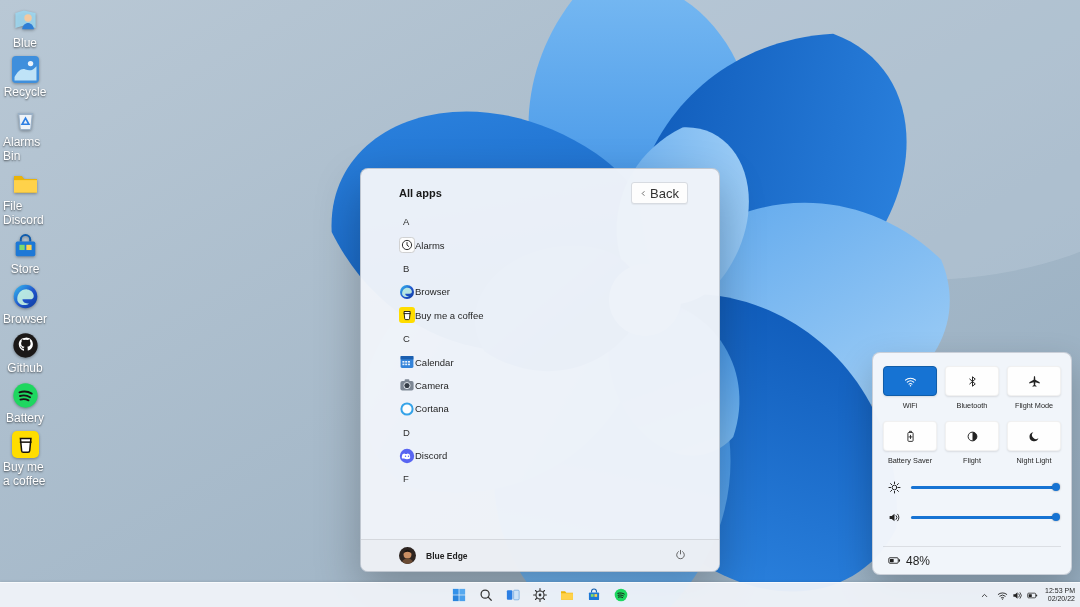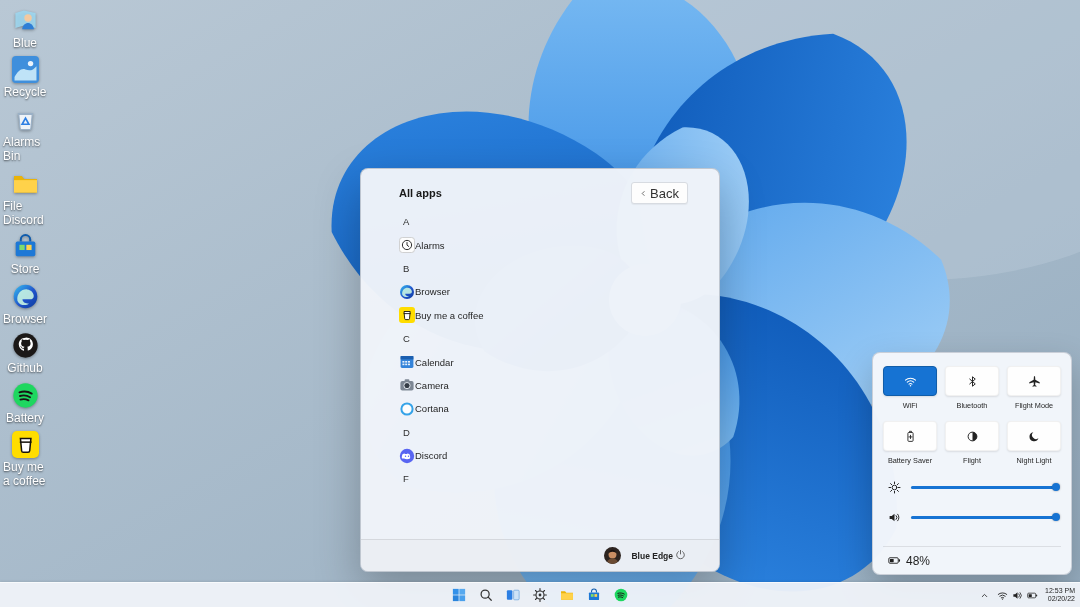--- a/index.html
+++ b/index.html
@@ -19,21 +19,21 @@
   .start-panel{position:absolute;left:360px;top:168px;width:360px;height:404px;background:rgba(241,244,249,.97);border:1px solid rgba(110,120,135,.35);border-radius:8px;box-shadow:0 18px 45px rgba(0,0,0,.25);display:flex;flex-direction:column;overflow:hidden;box-sizing:border-box;}
   .sp-header{display:flex;align-items:center;justify-content:space-between;padding:13px 31px 4px 38px;}
   .sp-title{font-size:11px;font-weight:bold;color:#191919;}
   .back-btn{display:flex;align-items:center;gap:3px;font-size:13px;color:#333;background:#fdfdfd;border:1px solid #d7dbe1;border-radius:3px;padding:2.5px 8px;cursor:pointer;box-shadow:0 1px 1px rgba(0,0,0,.05);}
   .back-btn .icon{width:7px;height:7px;}
   .sp-list{flex:1;padding:2px 30px 0 38px;display:flex;flex-direction:column;overflow:hidden;}
   .sp-letter{height:23.4px;display:flex;align-items:center;font-size:9.5px;color:#2e2e2e;padding-left:4px;cursor:pointer;}
   .sp-app{height:23.4px;display:flex;align-items:center;gap:0;cursor:pointer;border-radius:4px;}
   .sp-app .icon{width:16px;height:16px;}
   .sp-app-label{font-size:9.5px;color:#1f1f1f;}
-  .sp-userbar{height:31px;border-top:1px solid rgba(0,0,0,.09);background:rgba(233,236,242,.75);display:flex;align-items:center;justify-content:flex-end;padding:0 31px 0 38px;margin-top:12px;}
+  .sp-userbar{height:31px;border-top:1px solid rgba(0,0,0,.09);background:rgba(233,236,242,.75);display:flex;align-items:center;justify-content:space-between;padding:0 31px 0 38px;margin-top:12px;}
   .sp-user{display:flex;align-items:center;gap:10px;cursor:pointer;}
   .sp-user .icon{width:17px;height:17px;}
   .sp-username{font-size:8.5px;font-weight:bold;color:#222;}
   .power-btn{background:none;border:none;color:#555;cursor:pointer;padding:2px;}
   .power-btn .icon{width:11px;height:11px;}
 
   
   .quick-panel{position:absolute;left:872px;top:352px;width:200px;height:223px;background:rgba(243,246,251,.98);border:1px solid rgba(110,120,135,.3);border-radius:8px;box-shadow:0 14px 34px rgba(0,0,0,.22);display:flex;flex-direction:column;padding:13px 10px 0;box-sizing:border-box;}
   .qs-grid{display:grid;grid-template-columns:repeat(3,1fr);column-gap:8px;row-gap:11px;}
   .qs-cell{display:flex;flex-direction:column;align-items:center;gap:5px;}

